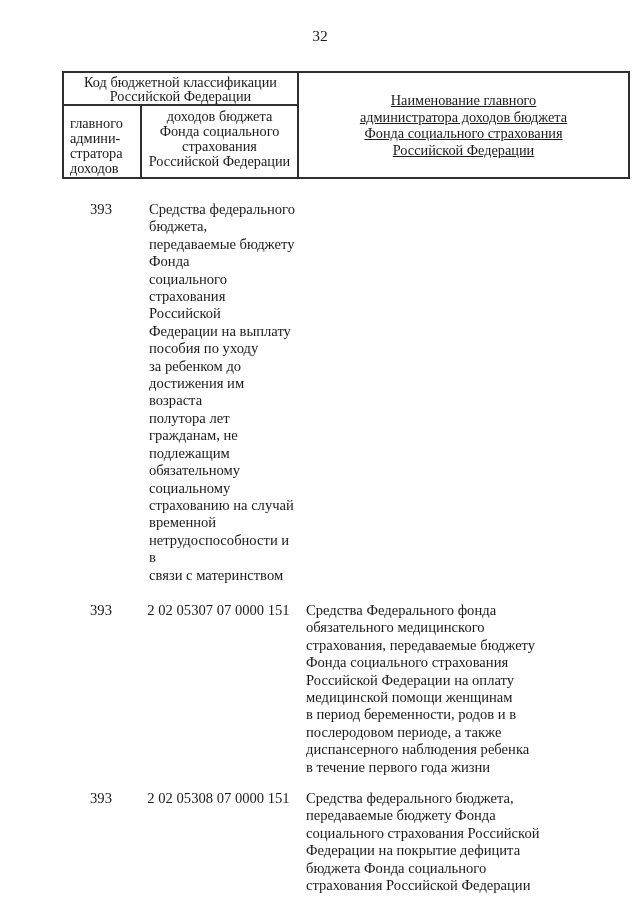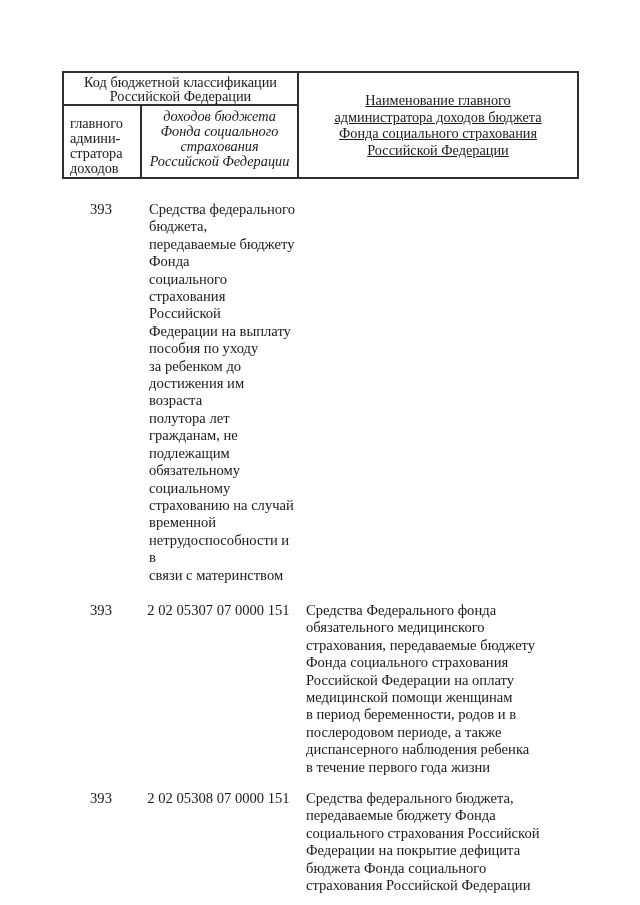--- a/index.html
+++ b/index.html
@@ -23,21 +23,21 @@
     font-size: 15.5px;
     line-height: 17px;
   }
   .pre { white-space: pre-line; }
 
   
   .header-table {
     position: absolute;
     left: 62px;
     top: 71px;
-    width: 517px;
+    width: 568px;
     height: 108px;
     border: 2px solid #2f2f2f;
     display: grid;
     grid-template-columns: 78px 157px 1fr;
     grid-template-rows: 33px 1fr;
     font-size: 14.3px;
   }
   .cell-code-group {
     grid-column: 1 / 3;
     grid-row: 1;
@@ -55,21 +55,20 @@
     line-height: 15px;
     text-align: left;
   }
   .cell-revenue {
     grid-column: 2;
     grid-row: 2;
     border-right: 2px solid #2f2f2f;
     padding-top: 3px;
     text-align: center;
     line-height: 15px;
-    font-style: italic;
   }
   .cell-name {
     grid-column: 3;
     grid-row: 1 / 3;
     display: flex;
     align-items: center;
     justify-content: center;
     text-align: center;
     line-height: 16.5px;
     text-decoration: underline;
@@ -93,20 +92,21 @@
   .trow + .trow.gap-md { margin-top: 14px; }
   .td-admin { text-align: center; }
   .td-code  { text-align: center; white-space: nowrap; }
   .td-name  { padding-left: 9px; white-space: pre-line; }
 </style>
 </head>
 <body>
 
 <div class="page">
 
+  <div class="page-number">32</div>
 
   <div class="header-table">
     <div class="cell-code-group pre">Код бюджетной классификации
 Российской Федерации</div>
     <div class="cell-admin pre">главного
 админи-
 стратора
 доходов</div>
     <div class="cell-revenue pre">доходов бюджета
 Фонда социального

